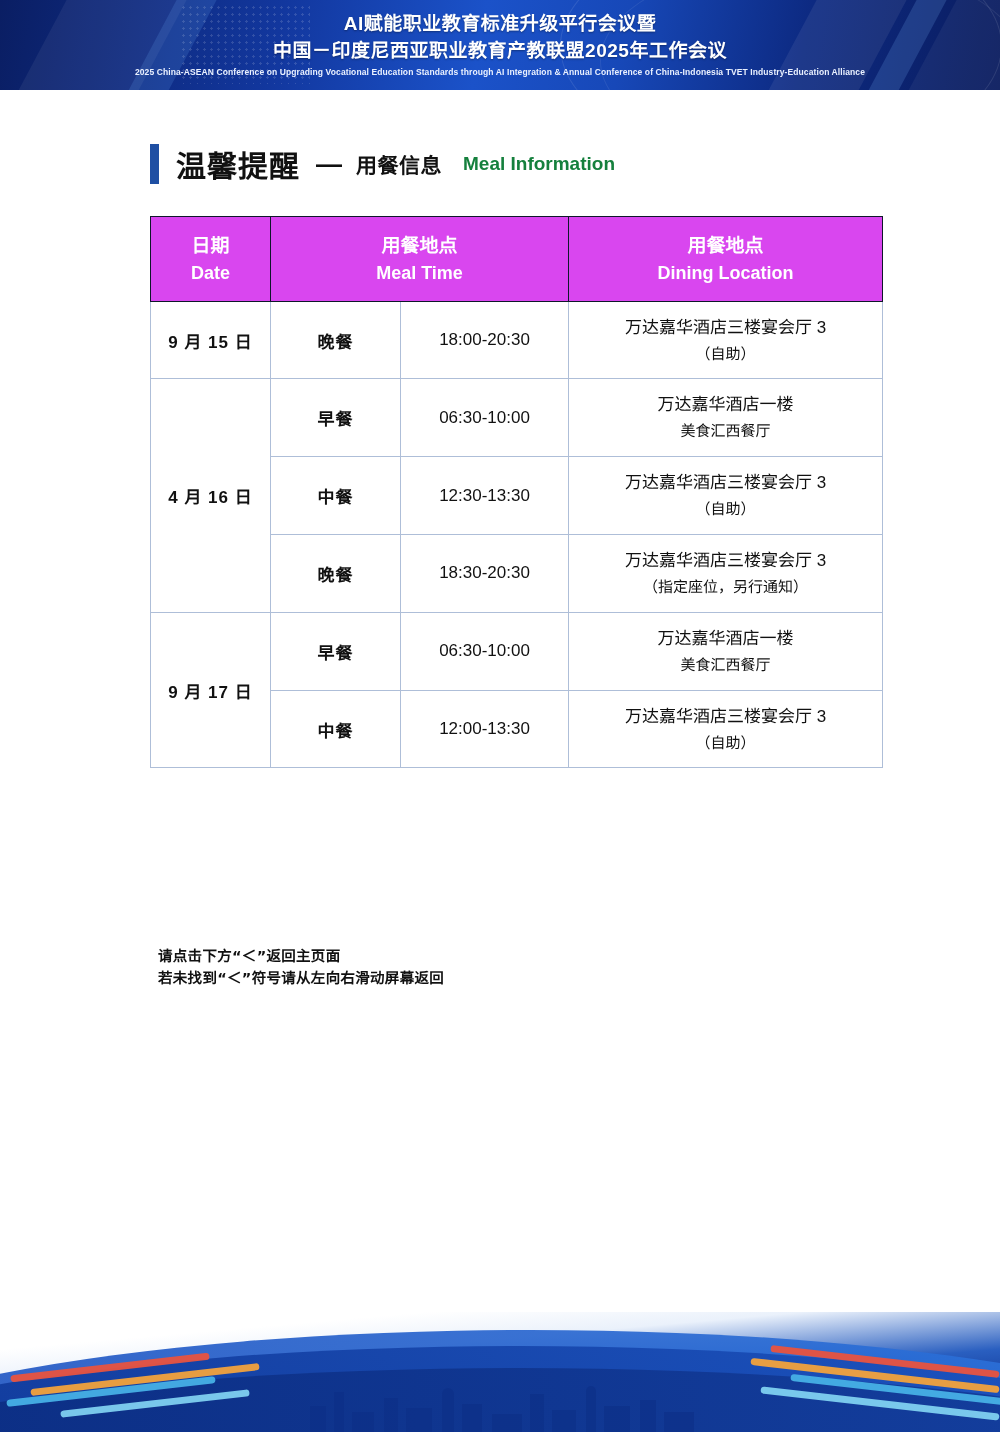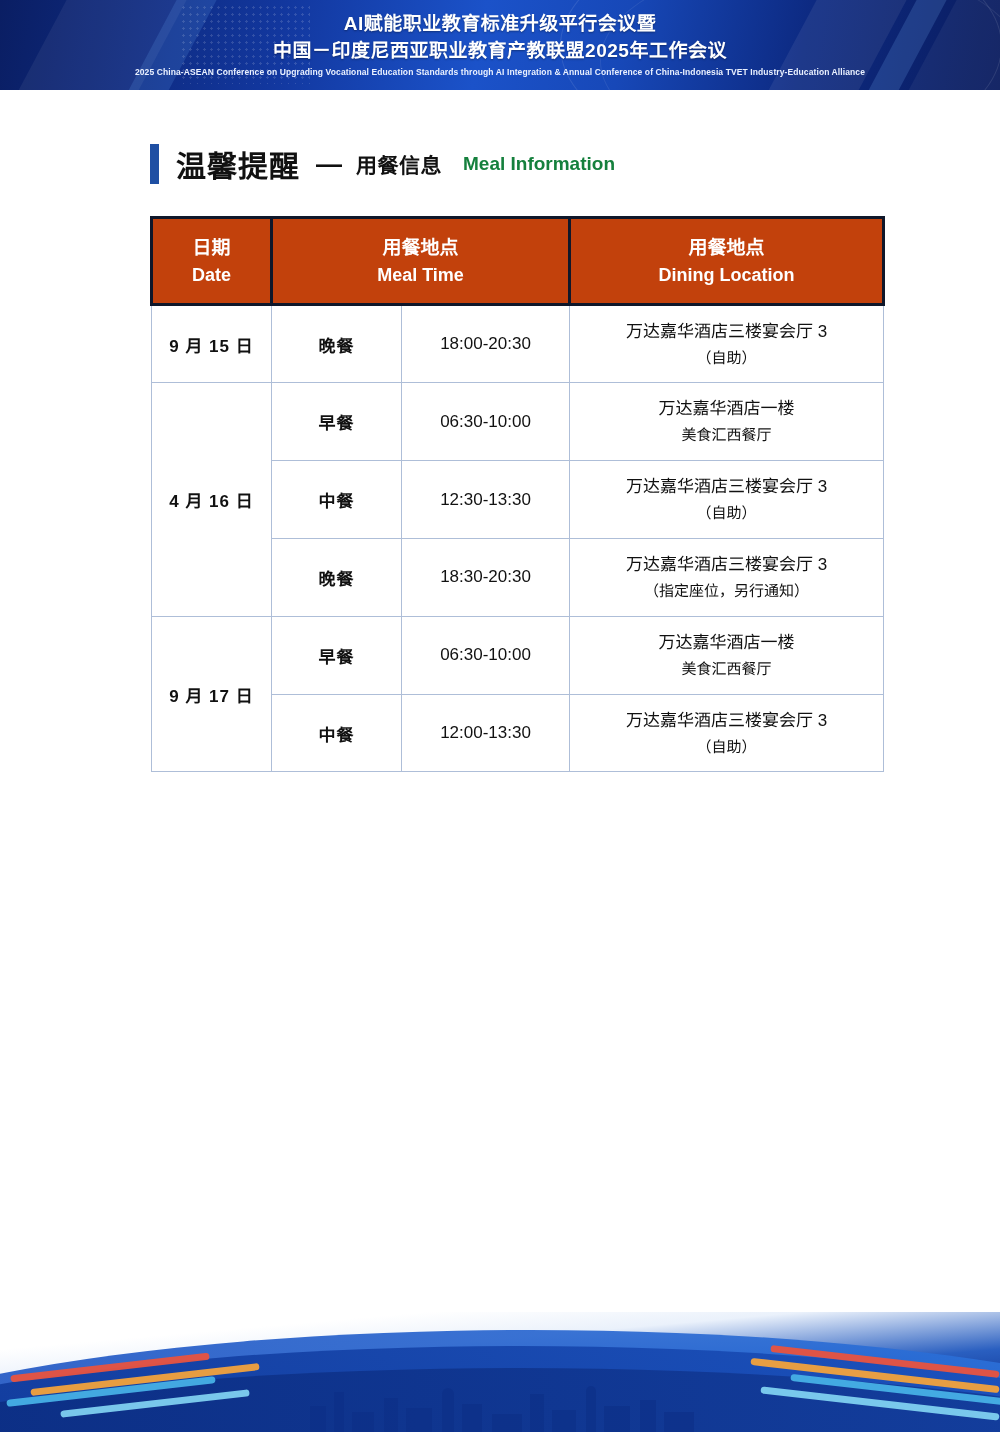--- a/index.html
+++ b/index.html
@@ -139,27 +139,27 @@
   
   .meal-table {
     position: absolute;
     left: 150px;
     top: 216px;
     width: 732px;
     border-collapse: collapse;
     table-layout: fixed;
   }
   .meal-table th {
-    background: #c2410c;
+    background: #d946ef;
     color: #ffffff;
     font-size: 19px;
     font-weight: bold;
     line-height: 1.45;
     padding: 15px 4px;
-    border: 3px solid #0f172a;
+    border: 1px solid #0f172a;
     text-align: center;
   }
   .meal-table th .en {
     display: block;
     font-size: 18px;
     font-weight: bold;
     text-align: center;
   }
   .meal-table td {
     border: 1px solid #aebed8;
@@ -365,20 +365,22 @@
       <td class="time-cell">12:00-13:30</td>
       <td class="place-cell">
         <span>万达嘉华酒店三楼宴会厅 3</span>
         <span class="sub">（自助）</span>
       </td>
     </tr>
   </tbody>
 </table>
 
 <div class="note">
+  <div>请点击下方“＜”返回主页面</div>
+  <div>若未找到“＜”符号请从左向右滑动屏幕返回</div>
 </div>
 
 <div class="footer-art">
   <div class="wave fa-w1"></div>
   <div class="wave fa-w2"></div>
   <div class="wave fa-w3"></div>
   <div class="fa-stripe st1"></div>
   <div class="fa-stripe st2"></div>
   <div class="fa-stripe st3"></div>
   <div class="fa-stripe st4"></div>

